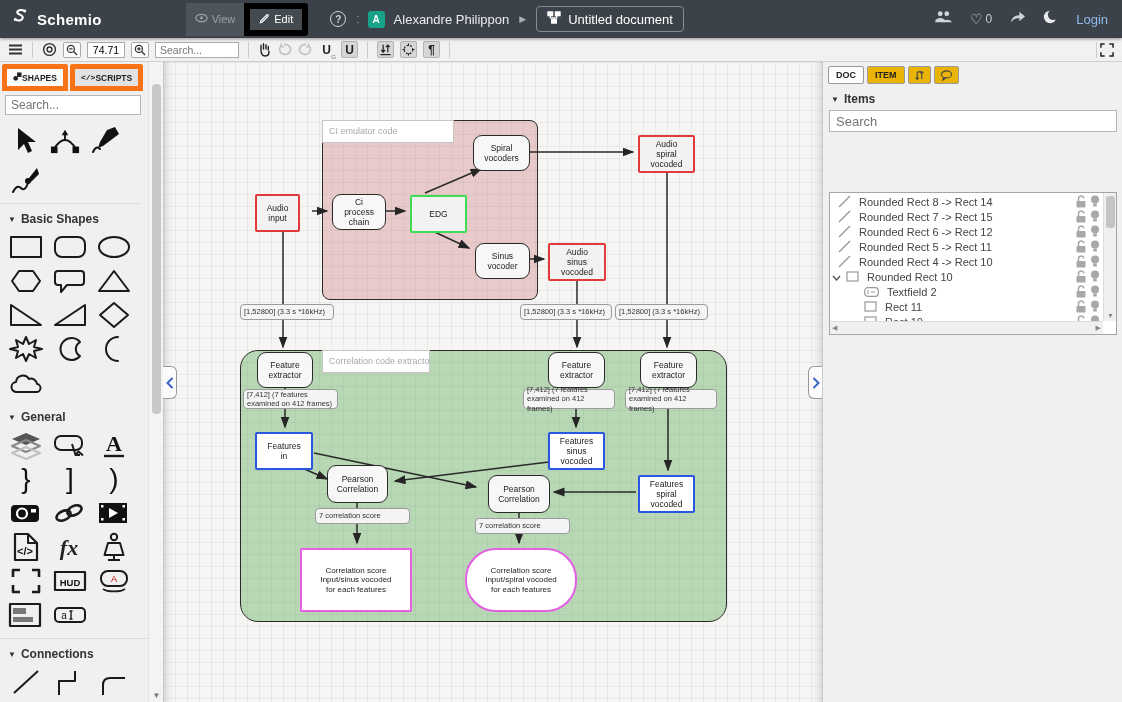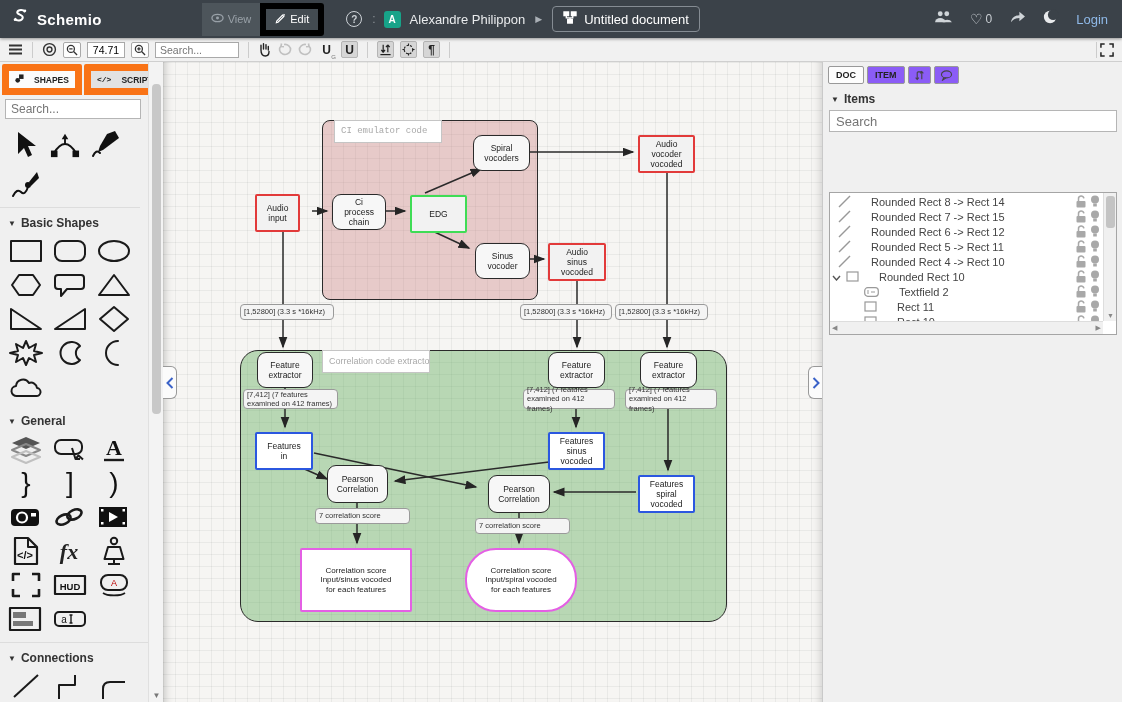--- a/index.html
+++ b/index.html
@@ -4,21 +4,21 @@
 <style>
   html,body{margin:0;padding:0;background:#888;}
   *{box-sizing:border-box;}
   .app{position:relative;width:1122px;height:702px;background:#f0f0f0;overflow:hidden;
        font-family:"Liberation Sans",sans-serif;color:#333;}
   
   .header{position:absolute;left:0;top:0;width:1122px;height:38px;background:#3b4249;
           display:flex;align-items:center;box-shadow:0 1px 3px rgba(0,0,0,.4);z-index:30;}
   .logo{display:flex;align-items:center;gap:7px;margin-left:10px;}
   .logo-text{color:#fff;font-size:15px;font-weight:bold;letter-spacing:.3px;}
-  .seg{display:flex;margin-left:76px;border-radius:3px;overflow:hidden;padding-left:24px;}
+  .seg{display:flex;margin-left:60px;border-radius:3px;overflow:hidden;padding-left:24px;}
   .seg-btn{display:flex;align-items:center;gap:4px;font-size:11px;padding:4px 9px;}
   .seg-view{background:#4d555b;color:#99a1a8;}
   .seg-edit{background:#434b51;color:#fff;border:6px solid #000000;}
   .help-circle{width:16px;height:16px;border:1.5px solid #cdd2d7;border-radius:50%;color:#cdd2d7;
                font-size:10px;font-weight:bold;display:flex;align-items:center;justify-content:center;margin-left:22px;}
   .colon{color:#8b9298;margin:0 8px 0 10px;font-size:12px;}
   .avatar{width:17px;height:17px;border-radius:3px;display:flex;align-items:center;justify-content:center;
           color:#fff;font-size:10px;font-weight:bold;}
   .user-name{color:#e9ebed;font-size:13px;margin-left:9px;}
   .crumb-arrow{color:#aab0b6;font-size:9px;margin:0 10px;}
@@ -42,22 +42,22 @@
   .tb-toggle{min-width:17px;height:17px;display:flex;align-items:center;justify-content:center;border-radius:2px;}
   .tb-on{background:#d6d6d6;border:1px solid #b5b5b5;}
   .dim{color:#c0c0c0;}
   .pilcrow{font-size:12px;color:#222;font-weight:bold;}
   .magnet{font-weight:bold;font-size:12px;color:#222;position:relative;}
   .magnet .sub{position:absolute;right:-5px;bottom:-3px;font-size:6px;color:#777;font-weight:normal;}
   .tb-right{margin-left:auto;display:flex;align-items:center;}
   
   .sidebar{position:absolute;left:0;top:62px;width:148px;height:640px;background:#f0f0f0;overflow:hidden;}
   .side-tabs{display:flex;gap:2px;padding:2px 2px 0 2px;}
-  .side-tab{display:flex;align-items:center;gap:10px;font-size:8.5px;font-weight:bold;color:#222;
-            border:7px solid #f97316;padding:3px 6px;border-radius:2px 2px 0 0;background:#e2e2e2;}
+  .side-tab{display:flex;align-items:center;gap:0;font-size:8.5px;font-weight:bold;color:#222;
+            border:5px solid #f97316;padding:3px 6px;border-radius:2px 2px 0 0;background:#e2e2e2;}
   .side-tab.active{background:#fbfbfb;}
   .side-search{width:136px;height:20px;margin:4px 5px;border:1px solid #b5b5b5;background:#fff;
                font-size:12px;padding:0 5px;font-family:"Liberation Sans",sans-serif;}
   .tools-row{display:flex;flex-wrap:wrap;gap:10px;padding:6px 10px 8px 10px;width:140px;border-bottom:1px solid #ddd;}
   .tool-cell{width:30px;height:30px;display:flex;align-items:center;justify-content:center;}
   .section-title{font-size:12px;font-weight:bold;color:#333;padding:8px 8px 2px 8px;display:flex;align-items:center;gap:5px;}
   .section-title .tri{font-size:8px;color:#333;}
   .shape-grid{display:flex;flex-wrap:wrap;padding:2px 4px;width:148px;}
   .shape-cell{width:44px;height:34px;display:flex;align-items:center;justify-content:center;}
   .side-scroll{position:absolute;left:148px;top:62px;width:15px;height:640px;background:#f3f3f3;border-left:1px solid #e0e0e0;}
@@ -84,31 +84,31 @@
   .n-magenta{border:2px solid #e45fe4;background:#fff;border-radius:2px;font-size:8px;}
   .n-chip{border:1px solid #9a9a9a;background:#f4f4f4;border-radius:4px;font-size:7.5px;color:#333;
           justify-content:flex-start;text-align:left;padding:1px 3px;line-height:1.25;}
   .handle{position:absolute;width:14px;height:33px;background:#fbfbfb;border:1px solid #999;
           display:flex;align-items:center;justify-content:center;z-index:5;}
   .handle-left{left:0;top:304px;border-left:none;border-radius:0 6px 6px 0;}
   .handle-right{right:0;top:304px;border-right:none;border-radius:6px 0 0 6px;}
   
   .rpanel{position:absolute;left:822px;top:62px;width:300px;height:640px;background:#f0f0f0;border-left:1px solid #c9c9c9;}
   .rtabs{display:flex;gap:3px;padding:4px 0 0 5px;}
-  .rtab{font-size:9px;font-weight:bold;color:#222;border:1px solid #999;border-radius:2px;background:#8b5cf6;
+  .rtab{font-size:9px;font-weight:bold;color:#222;border:1px solid #999;border-radius:2px;background:#eab308;
         padding:3px 7px;display:flex;align-items:center;justify-content:center;min-height:17px;}
   .rtab.active{background:#fdfdfd;}
   .rtab.icon-tab{padding:2px 5px;}
   .ritems-title{font-size:12px;font-weight:bold;color:#333;padding:8px 8px 4px 8px;display:flex;gap:5px;align-items:center;}
   .rsearch{width:288px;height:22px;margin:0 6px;border:1px solid #b5b5b5;background:#fff;font-size:13px;
            padding:0 6px;font-family:"Liberation Sans",sans-serif;}
   .rlist{position:absolute;left:6px;top:130px;width:288px;height:143px;background:#fff;border:1px solid #a5a5a5;overflow:hidden;}
   .rlist-inner{position:absolute;left:0;top:1px;right:13px;bottom:13px;overflow:hidden;}
   .li-row{position:relative;height:15px;display:flex;align-items:center;font-size:11px;color:#444;white-space:nowrap;}
-  .li-label{margin-left:20px;text-align:center;}
+  .li-label{margin-left:8px;text-align:center;}
   .li-chev{width:10px;text-align:center;color:#555;flex:0 0 auto;}
   .li-rowicons{position:absolute;right:3px;top:1px;display:flex;gap:3px;}
   .vscroll{position:absolute;right:0;top:0;width:13px;bottom:13px;background:#f0f0f0;border-left:1px solid #ddd;}
   .vthumb{position:absolute;left:2px;top:3px;width:9px;height:32px;background:#c4c4c4;border-radius:3px;}
   .hscroll{position:absolute;left:0;bottom:0;right:13px;height:13px;background:#f0f0f0;border-top:1px solid #ddd;
            display:flex;align-items:center;justify-content:space-between;padding:0 2px;color:#888;font-size:7px;}
   .vs-arrow{position:absolute;left:0;width:13px;height:12px;display:flex;align-items:center;justify-content:center;
             color:#888;font-size:7px;}
 </style>
 </head>
@@ -547,21 +547,21 @@
       </div>
   </div>
   <div class="side-scroll">
     <div class="side-thumb"></div>
     <div class="scroll-arrow" style="bottom:0">▼</div>
   </div>
 
   <div class="canvas">
     <div class="layer" id="containersLayer">
         <div class="dgm-container" style="left: 159px; top: 58px; width: 216px; height: 180px; background: rgba(202, 123, 123, 0.35); border-radius: 8px;"></div>
-        <div class="dgm-container-label" style="left: 171px; top: 58px; width: 108px; font-family: Liberation Mono, monospace;">CI emulator code</div>
+        <div class="dgm-container-label" style="left: 159px; top: 58px; width: 132px;">CI emulator code</div>
         <div class="dgm-container" style="left: 77px; top: 288px; width: 487px; height: 272px; background: rgba(98, 174, 93, 0.42); border-radius: 18px;"></div>
         <div class="dgm-container-label" style="left: 159px; top: 288px; width: 108px;">Correlation code extractor</div>
       </div>
     <svg class="edges" id="edgesSvg" width="659" height="640" viewBox="0 0 659 640">
       <defs>
         <marker id="arr" markerWidth="9" markerHeight="8" refX="7" refY="3" orient="auto">
           <path d="M0,0 L8,3 L0,6 z" fill="#252525"></path>
         </marker>
       </defs>
     <line x1="149" y1="149" x2="164" y2="149" stroke="#2a2a2a" stroke-width="1.5" marker-end="url(#arr)"></line>
@@ -583,21 +583,21 @@
         <line x1="194" y1="441" x2="194" y2="481" stroke="#2a2a2a" stroke-width="1.5" marker-end="url(#arr)"></line>
         <line x1="356" y1="451" x2="356" y2="481" stroke="#2a2a2a" stroke-width="1.5" marker-end="url(#arr)"></line>
       </svg>
     <div class="layer" id="nodesLayer">
         <div class="node n-red" style="left: 92px; top: 132px; width: 45px; height: 34px;">Audio input</div>
         <div class="node n-process" style="left: 169px; top: 132px; width: 54px; height: 34px;">Ci process chain</div>
         <div class="node n-green" style="left: 247px; top: 133px; width: 57px; height: 32px;">EDG</div>
         <div class="node n-process" style="left: 310px; top: 73px; width: 57px; height: 35px;">Spiral vocoders</div>
         <div class="node n-process" style="left: 312px; top: 181px; width: 55px; height: 33px;">Sinus vocoder</div>
         <div class="node n-red" style="left: 385px; top: 181px; width: 58px; height: 33px;">Audio sinus vocoded</div>
-        <div class="node n-red" style="left: 475px; top: 73px; width: 57px; height: 35px;">Audio vocoder vocoded</div>
+        <div class="node n-red" style="left: 475px; top: 73px; width: 57px; height: 35px;">Audio spiral vocoded</div>
         <div class="node n-chip" style="left: 77px; top: 242px; width: 94px; height: 16px;">[1,52800] (3.3 s *16kHz)</div>
         <div class="node n-chip" style="left: 357px; top: 242px; width: 92px; height: 16px;">[1,52800] (3.3 s *16kHz)</div>
         <div class="node n-chip" style="left: 452px; top: 242px; width: 93px; height: 16px;">[1,52800] (3.3 s *16kHz)</div>
         <div class="node n-process" style="left: 94px; top: 290px; width: 56px; height: 31px;">Feature extractor</div>
         <div class="node n-process" style="left: 385px; top: 290px; width: 57px; height: 31px;">Feature extractor</div>
         <div class="node n-process" style="left: 477px; top: 290px; width: 57px; height: 31px;">Feature extractor</div>
         <div class="node n-chip" style="left: 80px; top: 327px; width: 95px; height: 20px;">[7,412] (7 features examined on 412 frames)</div>
         <div class="node n-chip" style="left: 360px; top: 327px; width: 92px; height: 20px;">[7,412] (7 features examined on 412 frames)</div>
         <div class="node n-chip" style="left: 462px; top: 327px; width: 92px; height: 20px;">[7,412] (7 features examined on 412 frames)</div>
         <div class="node n-blue" style="left: 92px; top: 370px; width: 58px; height: 33px;">Features in</div>

